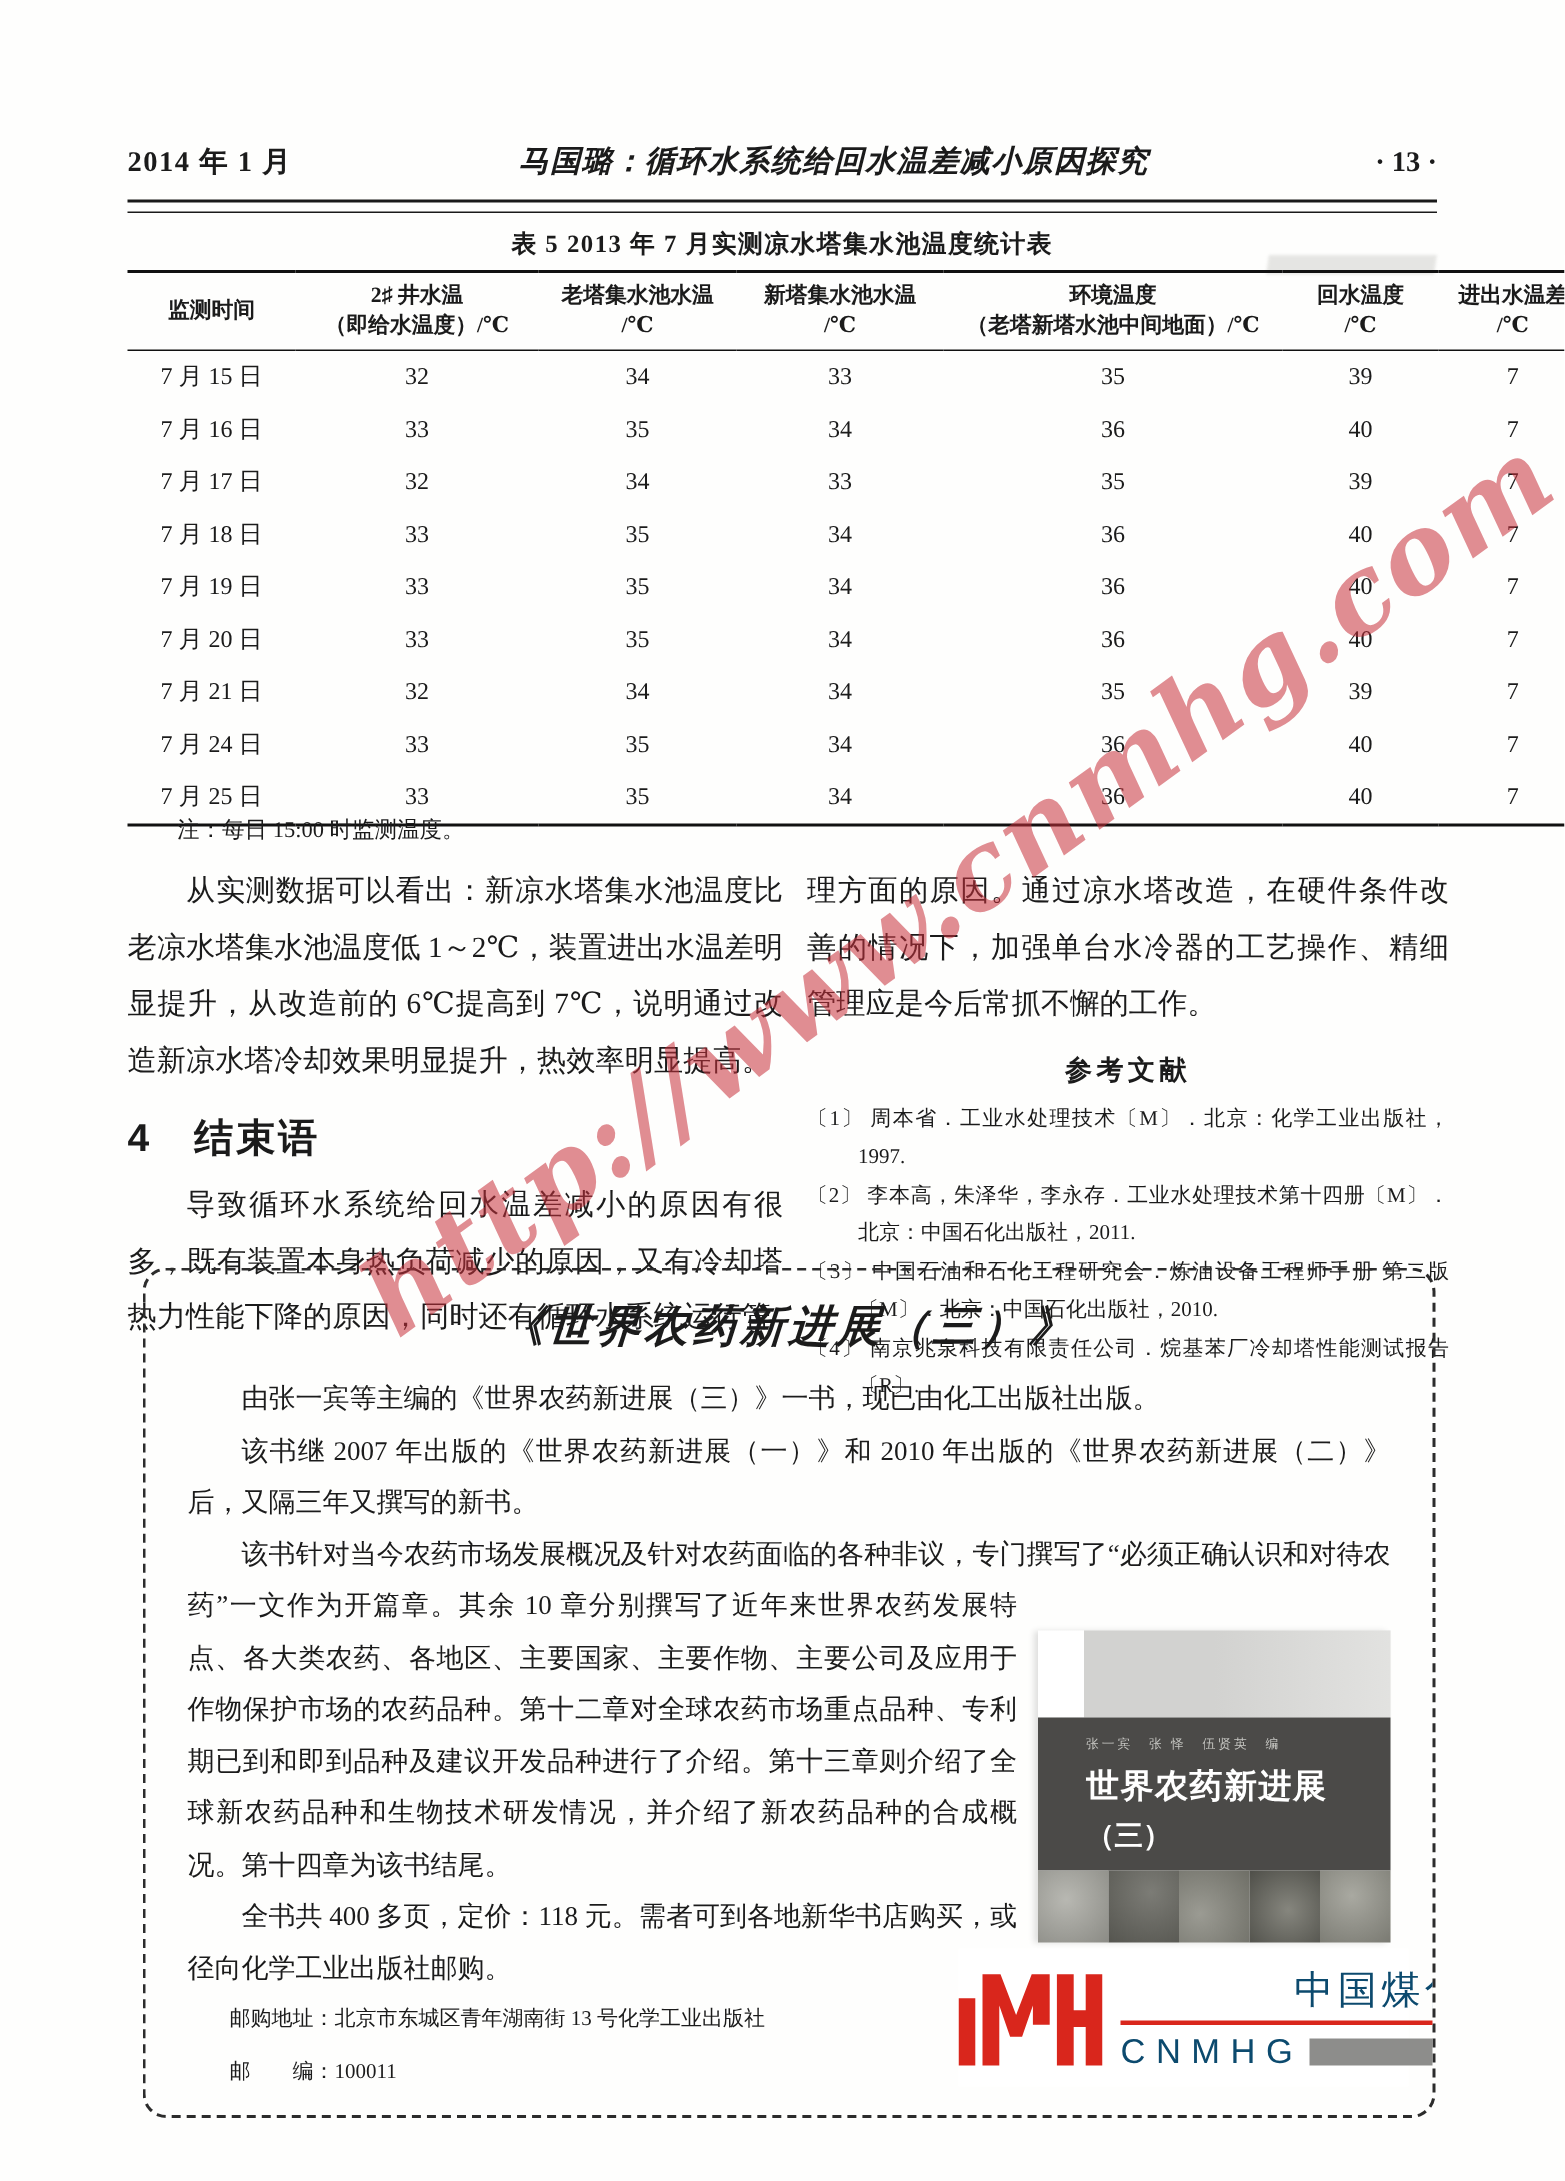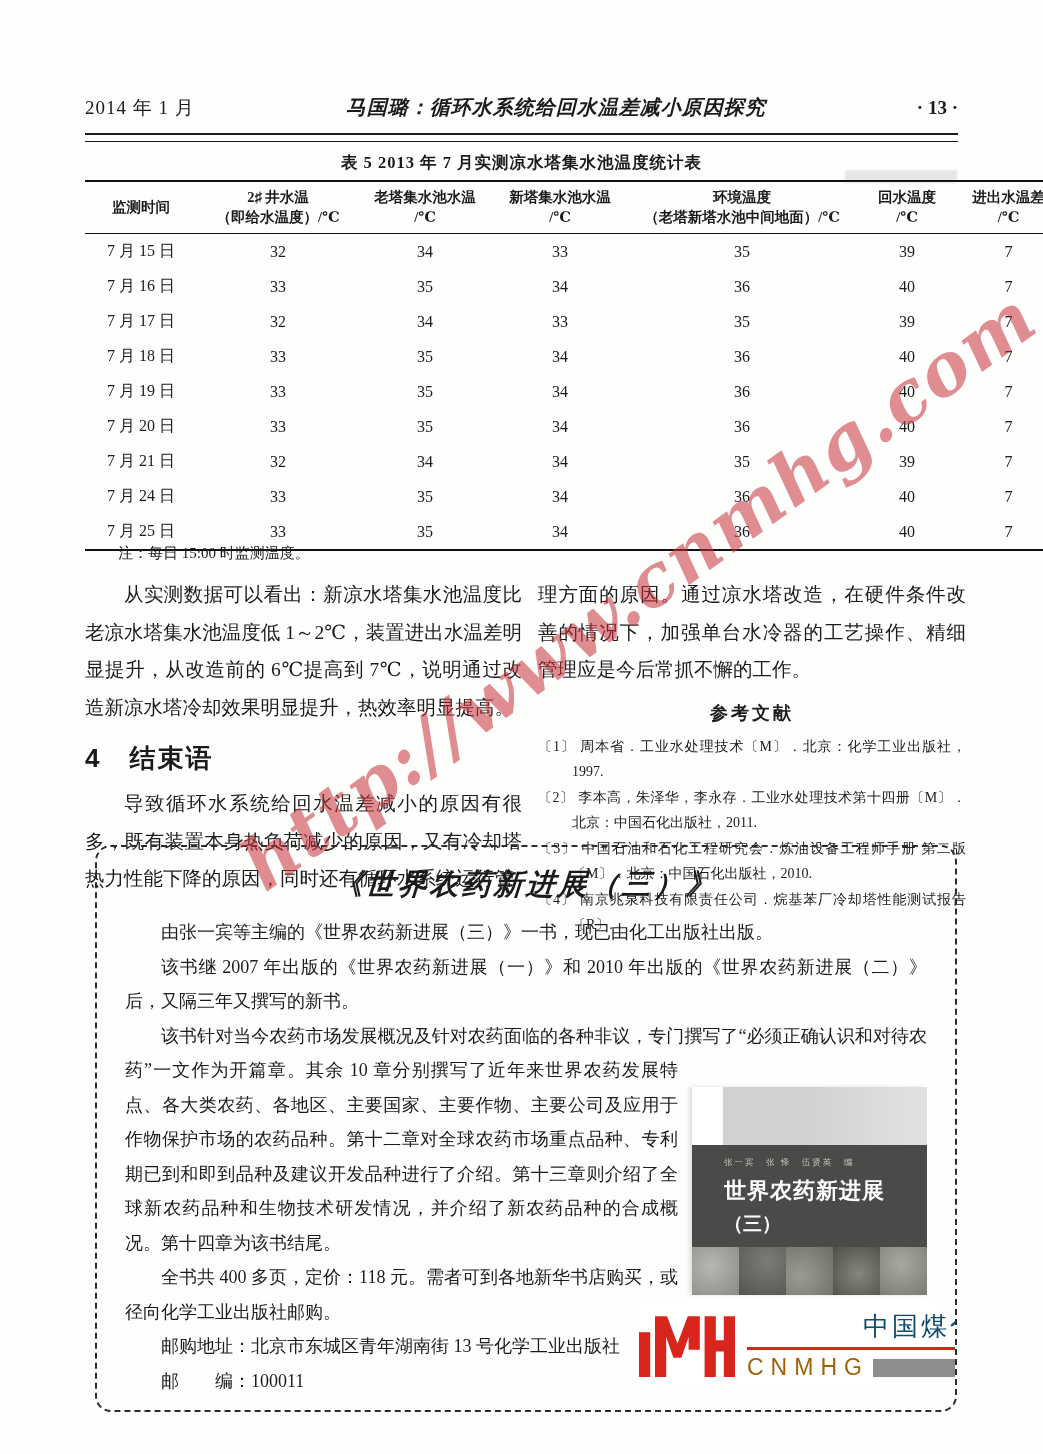--- a/index.html
+++ b/index.html
@@ -5,21 +5,21 @@
   html,body{margin:0;padding:0;background:#ffffff;}
   .page{
     position:relative; width:1043px; height:1454px; margin:0 auto;
     background:#fefefd; overflow:hidden;
     font-family:"Liberation Serif","DejaVu Serif",serif;
     color:#1b1b1b;
   }
   
   .header-row{position:absolute; left:85px; top:94px; width:873px;
     display:flex; justify-content:space-between; align-items:baseline;}
-  .hdr-date{font-size:19px; letter-spacing:1px; font-weight:normal;}
+  .hdr-date{font-size:19px; letter-spacing:1px; font-weight:bold;}
   .hdr-title{font-size:20px; font-weight:bold; letter-spacing:1px;font-style:italic;}
   .hdr-page{font-size:19px; font-weight:bold;}
   .double-rule{position:absolute; left:85px; top:133px; width:873px; height:6px;
     border-top:2.5px solid #1a1a1a; border-bottom:1.5px solid #1a1a1a;}
   
   .tbl-caption{position:absolute; left:85px; top:152px; width:873px;
     text-align:center; font-size:16.5px; font-weight:bold; letter-spacing:1px;}
   table.meas{position:absolute; left:85px; top:180px; width:873px;
     border-collapse:collapse; table-layout:fixed;
     border-top:2.5px solid #111; border-bottom:2.5px solid #111;}
@@ -54,21 +54,21 @@
     pointer-events:none; white-space:nowrap;}
   
   .ad-box{position:absolute; left:95px; top:845px; width:862px; height:567px;
     border:2px dashed #2c2c2c; border-radius:16px; box-sizing:border-box;
     padding:16px 28px 0 28px; overflow:hidden;}
   .ad-title{margin:2px 0 10px 0; text-align:center; font-size:29px;
     font-weight:bold; font-style:italic; letter-spacing:3px;
     transform:skewX(-4deg);}
   .ad-p{margin:0; font-size:18px; line-height:34.5px; text-align:justify;
     text-indent:2em;}
-  .ad-contact-line{margin:0; font-size:18px; line-height:35px;
+  .ad-contact-line{margin:0; font-size:14px; line-height:35px;
     text-indent:2em; white-space:pre-wrap;}
   .float-push{float:right; width:0; height:172px;}
   
   .book-cover{float:right; clear:right; width:235px; height:208px;
     margin:0 0 6px 14px; background:#f4f4f2;
     box-shadow:-3px 0 4px rgba(0,0,0,0.12);}
   .cover-top{height:58px;
     background:linear-gradient(90deg,#ffffff 0 13%,#d2d2d0 13% 50%,#e2e2e0 100%);}
   .cover-band{height:102px; background:#4b4a48; box-sizing:border-box;
     padding:12px 6px 15px 32px; color:#fff;}
@@ -81,21 +81,21 @@
   .cover-photos .tile{flex:1;}
   
   .logo-block{position:absolute; left:542px; top:452px; width:300px; height:92px;
     display:flex; align-items:center; gap:12px; background:#fff;}
   .logo-mark{flex:0 0 auto;}
   .logo-texts{display:flex; flex-direction:column;}
   .logo-cn{font-size:26px; color:#0c4a6e; letter-spacing:3px;
     font-family:"Liberation Sans","DejaVu Sans",sans-serif;
     border-bottom:3px solid #d9261c; padding-bottom:3px;text-align:right;}
   .logo-latin-row{display:flex; align-items:center; margin-top:4px;}
-  .logo-latin{font-size:23px; color:#a16207; letter-spacing:7px;
+  .logo-latin{font-size:23px; color:#0c4a6e; letter-spacing:7px;
     font-family:"Liberation Sans","DejaVu Sans",sans-serif;}
   .logo-graybar{width:135px; height:18px; background:#8d8d8b; margin-left:4px;}
 </style>
 </head>
 <body>
 
 <div class="page">
 
   <div class="header-row">
     <span class="hdr-date">2014 年 1 月</span>

